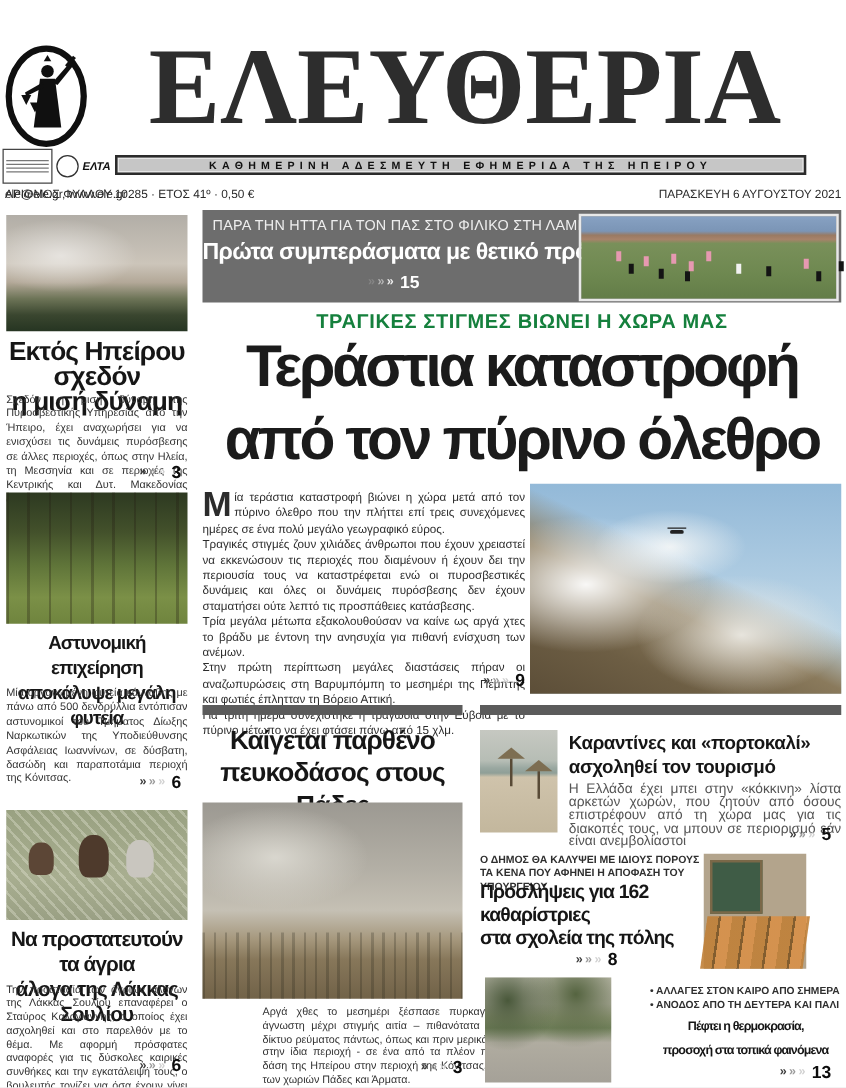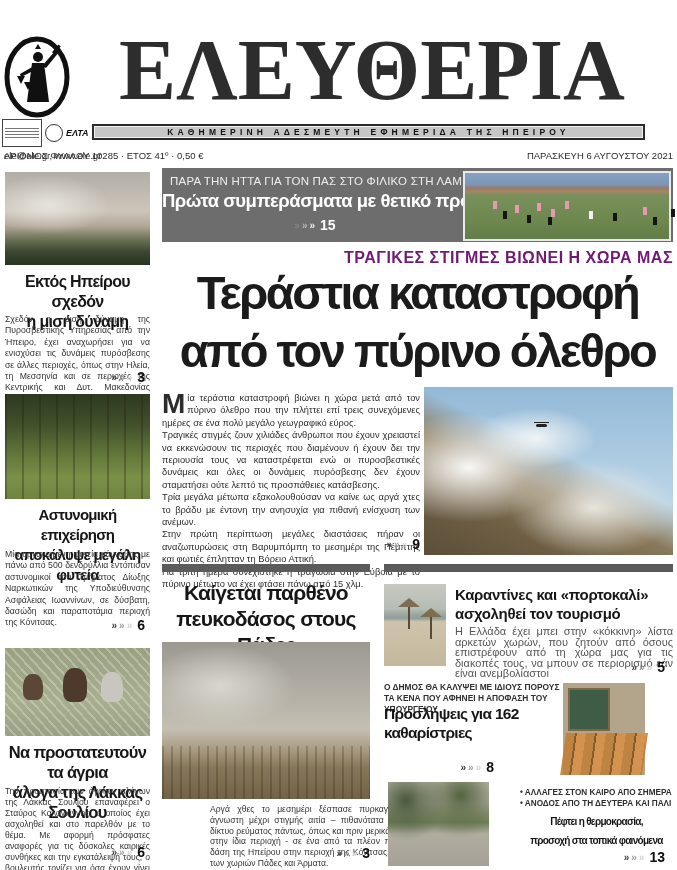--- a/index.html
+++ b/index.html
@@ -70,22 +70,22 @@
       linear-gradient(180deg,#ccc8bb 0%,#b7b4a6 25%,#8b9372 38%,#70805a 48%,#b0aca0 62%,#a5a198 100%);}
   
   .strip{left:162px;top:168px;width:511px;height:74px;background:#6d6d6d;}
   .strip .kick{position:absolute;left:8px;top:7px;width:290px;text-align:center;color:#eeeeee;
       font-size:11.5px;letter-spacing:0.2px;white-space:nowrap;}
   .strip .ttl{position:absolute;left:0px;top:22px;width:306px;text-align:center;color:#fff;
       font-weight:bold;font-size:18.5px;letter-spacing:-0.5px;white-space:nowrap;}
   .strip .pm{position:absolute;left:0;top:50px;width:306px;display:flex;justify-content:center;}
   .stripphoto{position:absolute;left:301px;top:3px;width:204px;height:66px;}
   
-  .lead-kick{left:162px;top:249px;width:511px;text-align:right;font-weight:bold;font-size:16px;
-      color:#701a75;letter-spacing:0.5px;white-space:nowrap;}
+  .lead-kick{left:162px;top:249px;width:511px;text-align:center;font-weight:bold;font-size:16px;
+      color:#15803d;letter-spacing:0.5px;white-space:nowrap;}
   .headline{left:150px;top:264px;width:535px;text-align:center;font-weight:bold;
       font-size:47px;line-height:58px;letter-spacing:-2.5px;color:#1b1b1b;font-stretch:condensed;}
   .lead-body{left:162px;top:392px;width:258px;font-size:9.3px;line-height:12.4px;color:#2c2c2c;text-align:justify;}
   .lead-body p{margin:0;}
   .dropcap{float:left;font-size:28px;line-height:24px;font-weight:bold;margin:0 2px 0 0;}
   .lead-photo{left:424px;top:387px;width:249px;height:168px;}
   .lead-pm{left:162px;top:537px;width:258px;display:flex;justify-content:flex-end;}
   .sep{top:564px;height:8px;background:#5b5b5b;}
   .sep.a{left:162px;width:208px;}
   .sep.b{left:384px;width:289px;}
@@ -96,21 +96,21 @@
   .pgmark .c1{color:#3c3c3c;font-size:10px;line-height:12px;}
   .pgmark .c2{color:#9b9b9b;font-size:10px;line-height:12px;}
   .pgmark .c3{color:#d2d2d2;font-size:10px;line-height:12px;}
   .pgmark .num{color:#0d0d0d;font-size:14px;line-height:14px;margin-left:3px;}
   .pgmark.inv .c1{color:#858585;}
   .pgmark.inv .c2{color:#b5b5b5;}
   .pgmark.inv .c3{color:#ededed;}
   .pgmark.inv .num{color:#ffffff;}
   
   .lc-photo1{left:5px;top:172px;width:145px;height:93px;}
-  .lc-title1{left:5px;top:272px;width:145px;font-size:16px;line-height:20px;}
+  .lc-title1{left:5px;top:272px;width:145px;font-size:21px;line-height:20px;}
   .lc-body1{left:5px;top:314px;width:145px;font-size:8.7px;line-height:11.4px;}
   .lc-pm1{left:5px;top:370px;width:140px;display:flex;justify-content:flex-end;}
   .lc-photo2{left:5px;top:394px;width:145px;height:105px;}
   .lc-title2{left:5px;top:505px;width:145px;font-size:15px;line-height:20px;}
   .lc-body2{left:5px;top:549px;width:145px;font-size:8.7px;line-height:11.4px;}
   .lc-pm2{left:5px;top:618px;width:140px;display:flex;justify-content:flex-end;}
   .lc-photo3{left:5px;top:648px;width:145px;height:88px;}
   .lc-title3{left:5px;top:742px;width:145px;font-size:16.5px;line-height:20px;}
   .lc-body3{left:5px;top:786px;width:145px;font-size:8.6px;line-height:11px;}
   .lc-pm3{left:60px;top:845px;width:85px;display:flex;justify-content:flex-end;}
@@ -277,20 +277,21 @@
     <span class="c1">»</span>
     <span class="c2">»</span>
     <span class="c3">»</span>
     <span class="num">5</span>
   </div>
 
   <div class="abs rb-kick">Ο ΔΗΜΟΣ ΘΑ ΚΑΛΥΨΕΙ ΜΕ ΙΔΙΟΥΣ ΠΟΡΟΥΣ ΤΑ ΚΕΝΑ ΠΟΥ ΑΦΗΝΕΙ Η ΑΠΟΦΑΣΗ ΤΟΥ ΥΠΟΥΡΓΕΙΟΥ</div>
   <div class="abs rb-title atitle">
     <span>Προσλήψεις για 162</span><br>
     <span>καθαρίστριες</span><br>
+    <span>στα σχολεία της πόλης</span>
   </div>
   <div class="abs rb-pm pgmark">
     <span class="c1">»</span>
     <span class="c2">»</span>
     <span class="c3">»</span>
     <span class="num">8</span>
   </div>
   <div class="abs rb-photo photo ph-class">
     <div class="board"></div>
     <div class="desks"></div>

